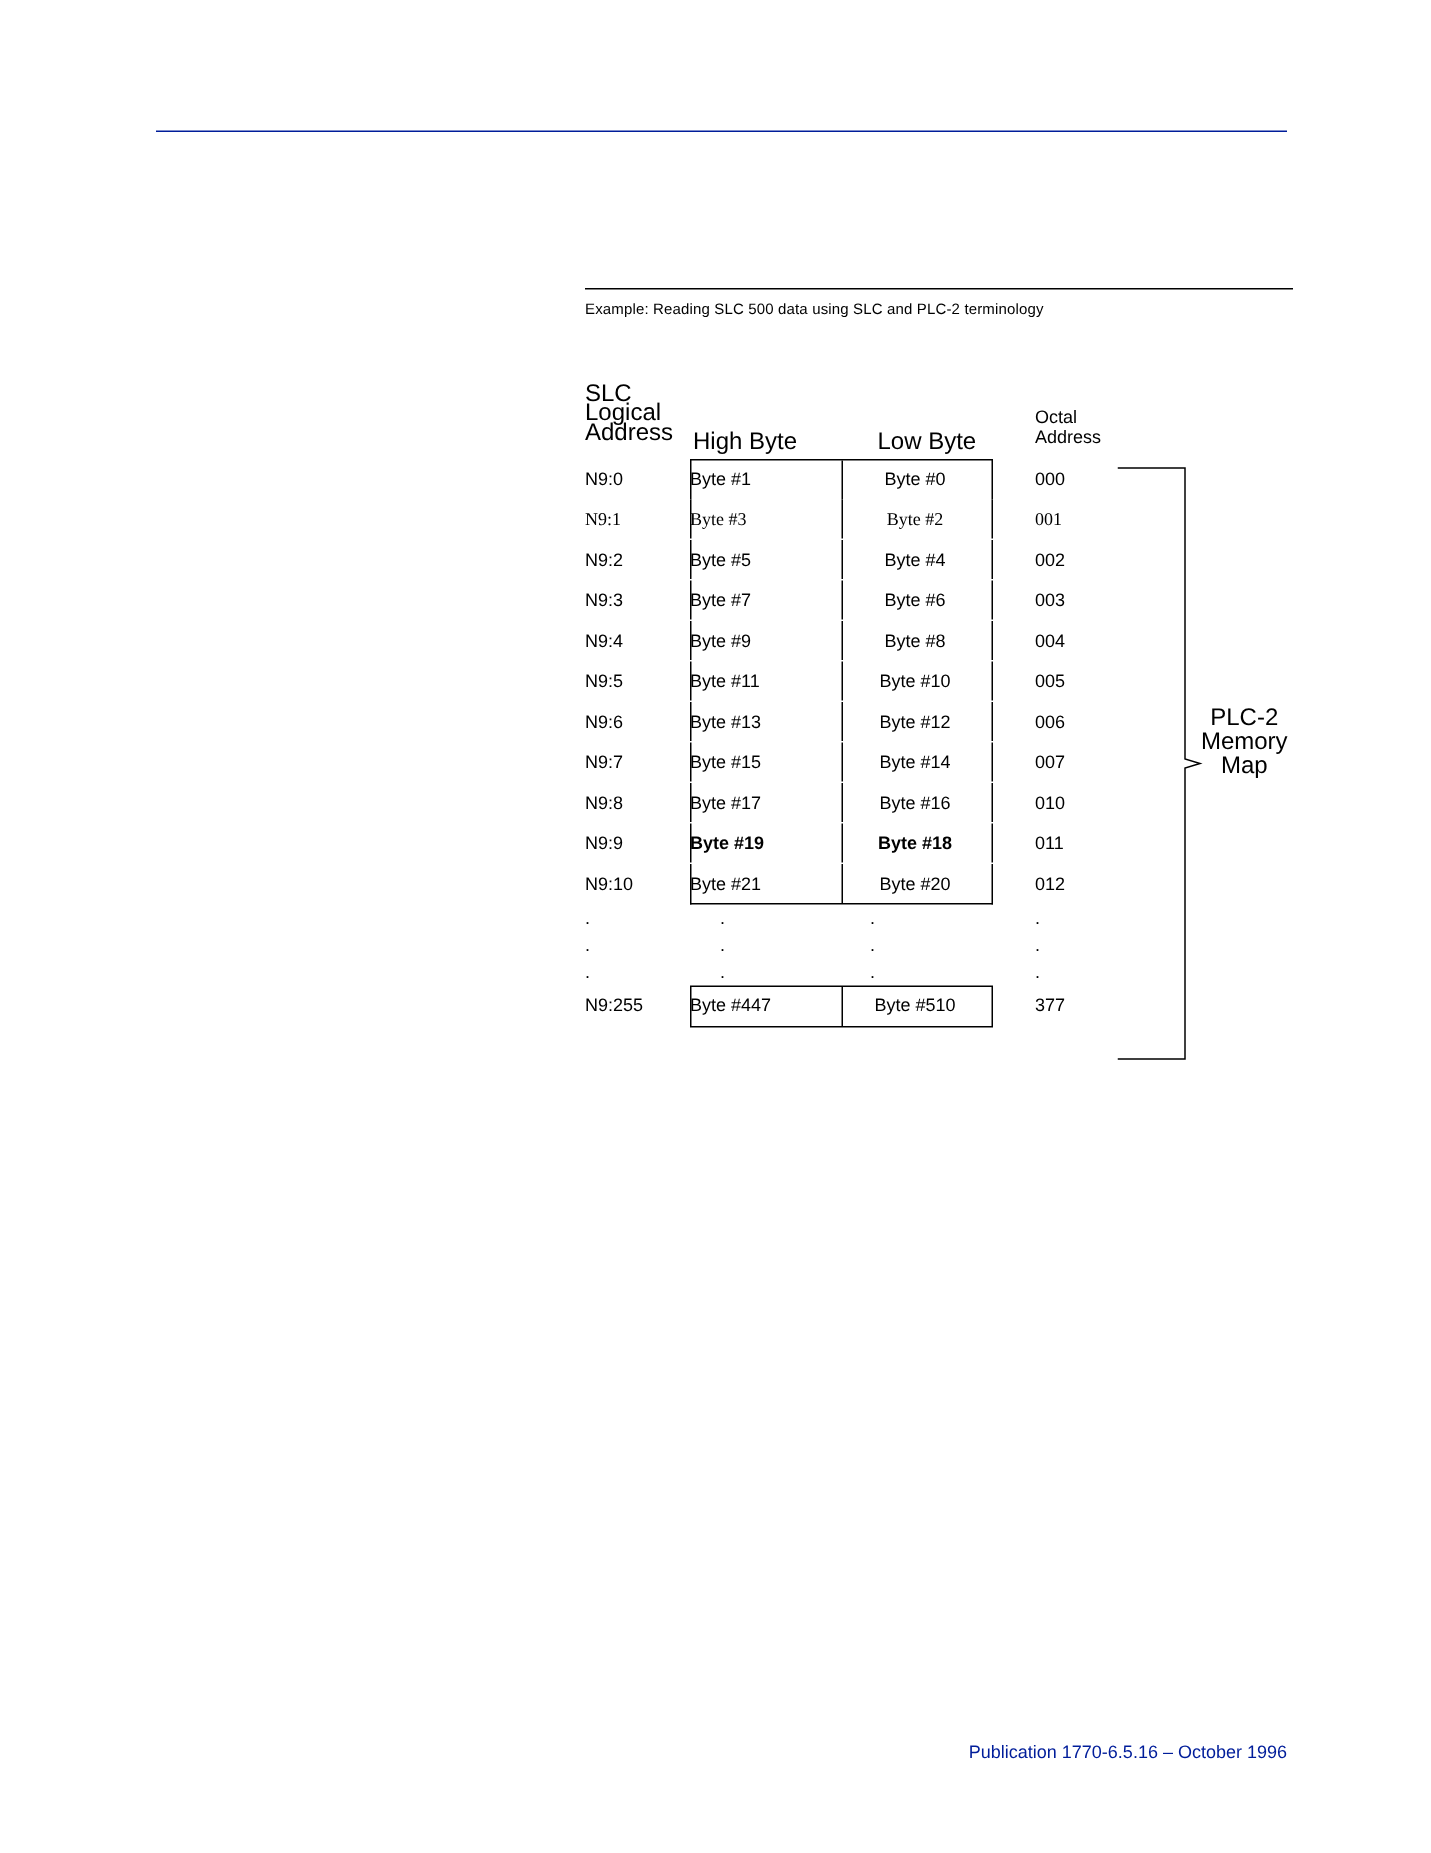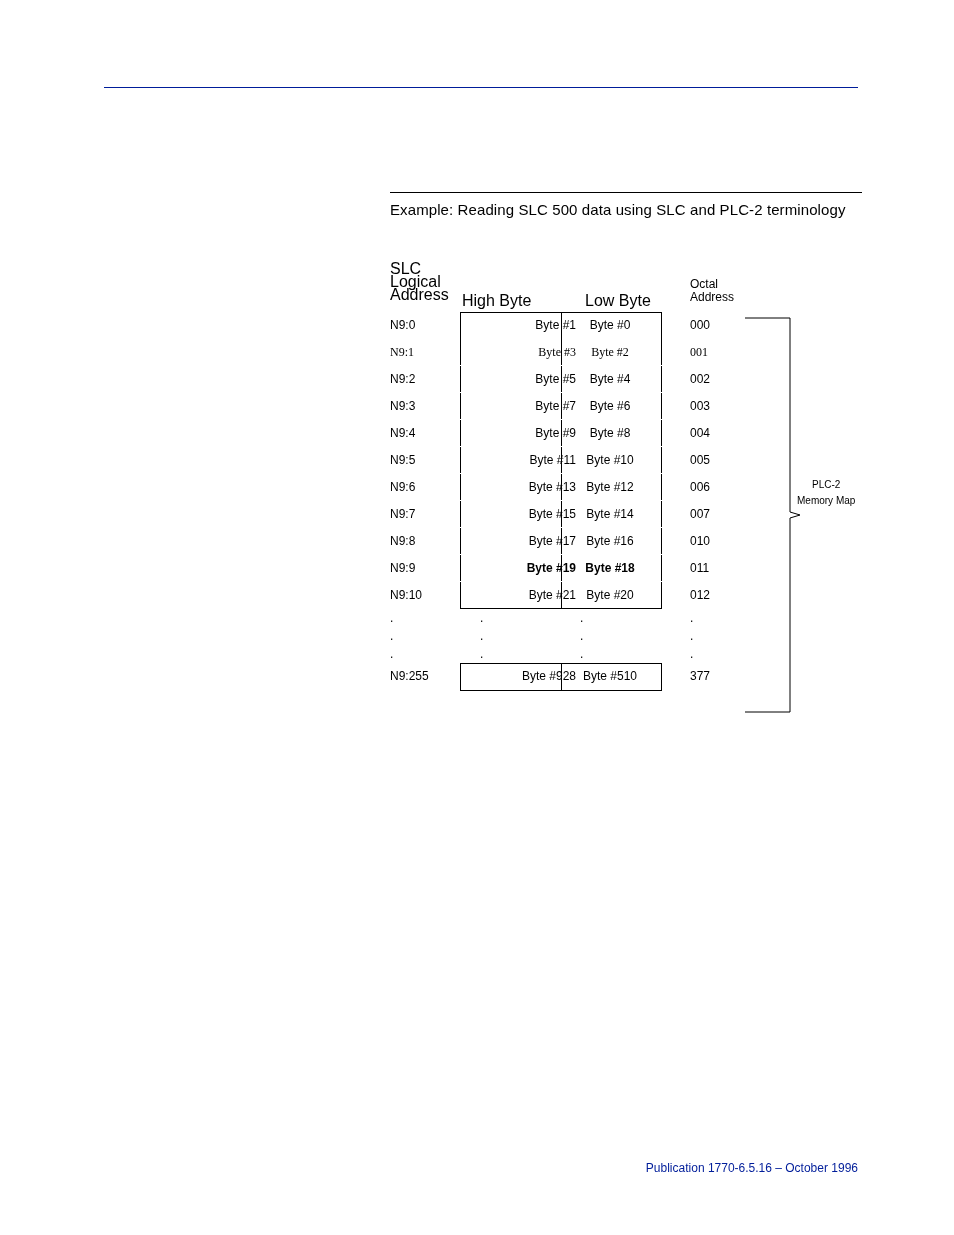--- a/index.html
+++ b/index.html
@@ -26,21 +26,21 @@
     position: absolute;
     left: 390px;
     top: 192px;
     width: 472px;
   }
   .example-rule {
     border-top: 1.2px solid #000;
     margin-bottom: 8px;
   }
   .example-title {
-    font-size: 15px;
+    font-size: 10px;
     font-weight: 400;
     letter-spacing: 0.1px;
   }
   .diagram {
     position: relative;
     margin-top: 44px;
     height: 480px;
   }
 
   .col-slc-label {
@@ -75,21 +75,21 @@
   .row {
     position: absolute;
     left: 0;
     right: 0;
     height: 26px;
     display: flex;
     align-items: center;
     font-size: 12px;
   }
   .slc  { position:absolute; left:0;   width:70px; }
-  .high { position:absolute; left:70px; width:116px; text-align:right; }
+  .high { position:absolute; left:70px; width:116px; text-align:left; }
   .low  { position:absolute; left:170px; width:100px; text-align:center; }
   .oct  { position:absolute; left:300px; width:50px; }
 
   .bold .high, .bold .low { font-weight: bold; }
 
   .byte-box {
     position: absolute;
     left: 70px;
     width: 200px;
     border-left: 1px solid #000;
@@ -111,21 +111,21 @@
   .dot-row .high, .dot-row .low, .dot-row .slc, .dot-row .oct {
     text-align: left;
   }
   .dot-row .high { left:90px; text-align:left; width:auto; }
   .dot-row .low  { left:190px; text-align:left; width:auto; }
 
   .plc2-label {
     position: absolute;
     left: 407px;
     top: 215px;
-    font-size: 10px;
+    font-size: 16px;
     text-align: center;
     line-height: 16px;
   }
   .brace {
     position: absolute;
     left: 355px;
     top: 52px;
     width: 90px;
     height: 402px;
   }
@@ -254,21 +254,21 @@
           </div>
           <div class="row dot-row" style="top: 383px; height: 18px;">
             <span class="slc">.</span>
             <span class="high">.</span>
             <span class="low">.</span>
             <span class="oct">.</span>
           </div>
           <div class="byte-box gap-top last" style="top: 401px;"></div>
           <div class="row" style="top: 401px;">
             <span class="slc">N9:255</span>
-            <span class="high">Byte  #928</span>
+            <span class="high">Byte  #447</span>
             <span class="low">Byte  #510</span>
             <span class="oct">377</span>
           </div>
         </div>
 
       <div class="plc2-label">
         <span>PLC-2</span><br>
         <span>Memory Map</span>
       </div>
 

